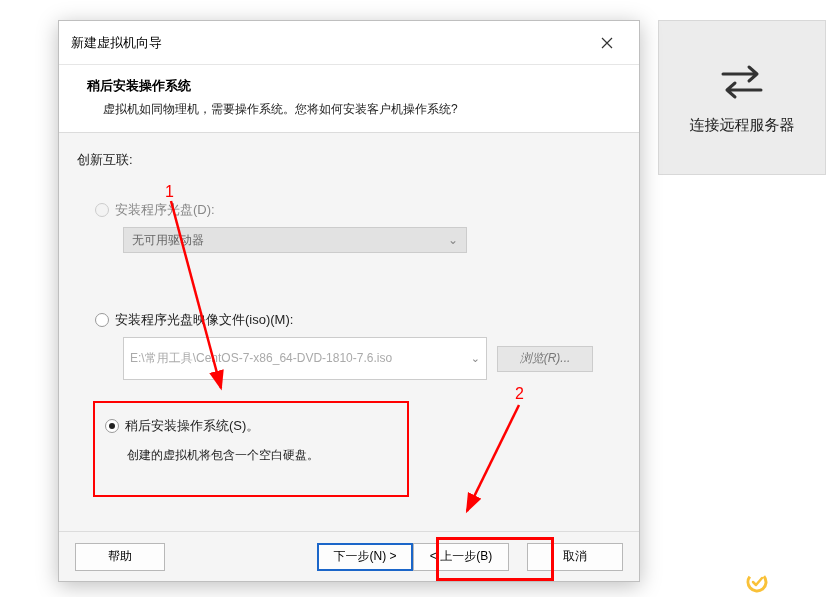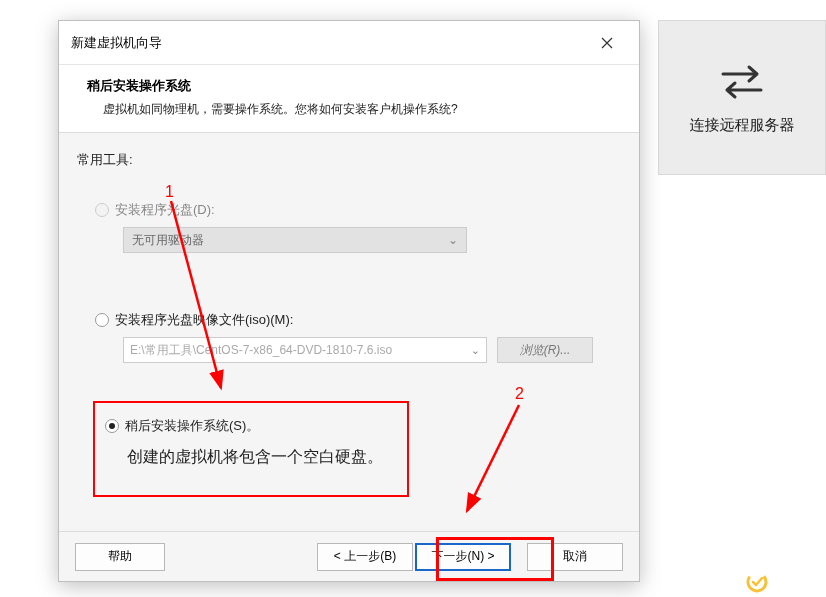--- a/index.html
+++ b/index.html
@@ -123,21 +123,21 @@
   .combo .chev { color: #888; }
 
   .iso-row {
     margin-left: 28px;
     display: flex;
     align-items: center;
     gap: 10px;
   }
   .iso-input {
     flex: 0 0 364px;
-    height: 26px;
+    height: 43px;
     background: #fff;
     border: 1px solid #ccc;
     display: flex;
     align-items: center;
     justify-content: space-between;
     padding: 0 6px;
     color: #aaa;
     font-size: 12px;
     gap: 36px;
   }
@@ -163,21 +163,21 @@
   }
 
   .later-group {
     position: absolute;
     left: 46px;
     top: 284px;
   }
   .later-group .sub {
     margin-left: 22px;
     margin-top: 12px;
-    font-size: 16px;
+    font-size: 12px;
     color: #222;
   }
 
   .footer {
     height: 50px;
     background: #f5f5f5;
     border-top: 1px solid #dcdcdc;
     display: flex;
     align-items: center;
     padding: 0 16px;
@@ -252,21 +252,21 @@
       </svg>
     </div>
   </div>
 
   <div class="header">
     <div class="h1">稍后安装操作系统</div>
     <div class="desc">虚拟机如同物理机，需要操作系统。您将如何安装客户机操作系统?</div>
   </div>
 
   <div class="content">
-    <div class="section-label">常用工具:</div>
+    <div class="section-label">创新互联:</div>
 
     <div style="margin-left:18px;margin-top:32px;">
       <div class="radio-row">
         <div class="radio disabled"></div>
         <span>安装程序光盘(D):</span>
       </div>
       <div class="combo">
         <span>无可用驱动器</span>
         <span class="chev">⌄</span>
       </div>
@@ -320,25 +320,25 @@
       <line x1="70" y1="12" x2="18" y2="118" stroke="#ff0000" stroke-width="2.5" marker-end="url(#ah2)"></line>
     </svg>
 
   </div>
 
   <div class="footer">
     <div class="btn help">
       <span>帮助</span>
     </div>
     <div class="spacer"></div>
+    <div class="btn default">
+      <span>下一步(N) &gt;</span>
+    </div>
     <div class="btn back">
       <span>&lt; 上一步(B)</span>
-    </div>
-    <div class="btn default">
-      <span>下一步(N) &gt;</span>
     </div>
     <div class="btn cancel">
       <span>取消</span>
     </div>
   </div>
 
 </div>
 
 <div class="next-highlight" style="left:436px; top:537px; width:118px; height:44px;"></div>
 

